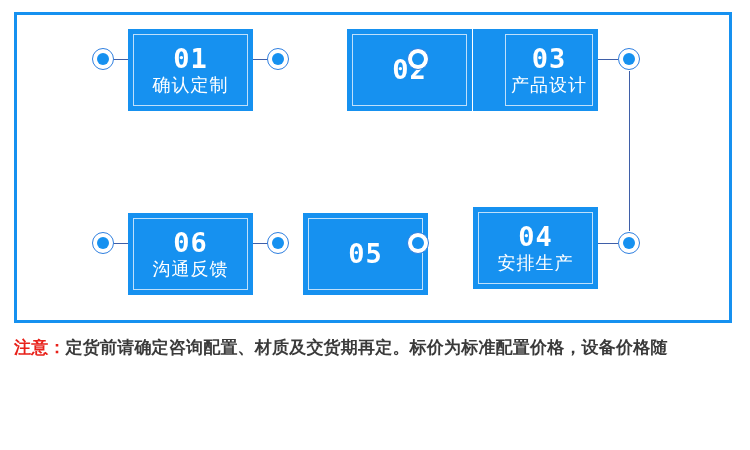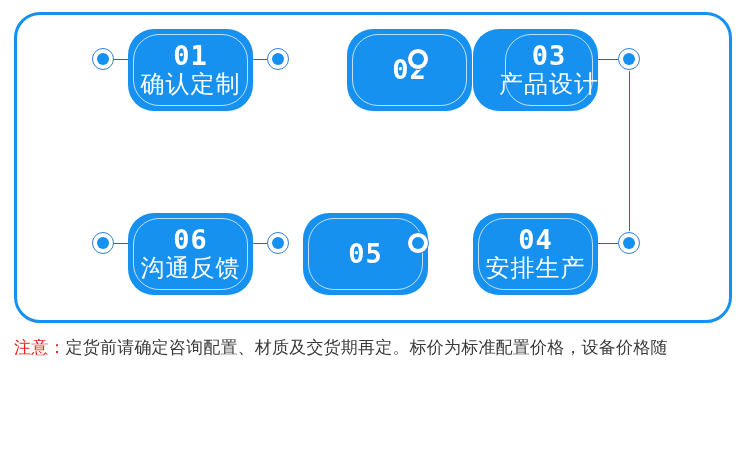--- a/index.html
+++ b/index.html
@@ -1,15 +1,15 @@
 <!DOCTYPE html>
 <html><head>
 <meta charset="utf-8">
 <style>
-  * { margin:0; padding:0; box-sizing:border-box;border-radius:26px; }
+  * { margin:0; padding:0; box-sizing:border-box; }
   html,body { width:750px; height:450px; }
   body {
     background:#ffffff;
     font-family:"Liberation Sans","DejaVu Sans",sans-serif;
     position:relative;
     overflow:hidden;
   }
 
   
   #flow-frame{
@@ -72,35 +72,35 @@
   .step-num{
     font-family:"DejaVu Sans Mono","Liberation Mono",monospace;
     font-size:27px;
     font-weight:bold;
     color:#ffffff;
     letter-spacing:1px;
     line-height:1.05;
   }
   .step-label{
     font-family:"DejaVu Sans","Liberation Sans",sans-serif;
-    font-size:24px;
+    font-size:18px;
     color:#ffffff;
     letter-spacing:1px;
     line-height:1.1;
     white-space:nowrap;
   }
 
   
   #note{
     position:absolute;
     left:14px; top:333px;
     width:722px;
     font-family:"DejaVu Sans","Liberation Sans",sans-serif;
     font-size:17px;
-    font-weight:normal;
+    font-weight:bold;
     line-height:1.65;
     color:#3a3a3a;
     letter-spacing:0.2px;
   }
   #note .warn{ color:#e8211a; }
   #note p{ white-space:nowrap; }
 </style>
 </head>
 <body>
 
@@ -141,21 +141,21 @@
     </div>
   </div>
 
   <div class="step" style="left:456px; top:14px;padding-left:32px;">
     <div class="step-inner">
       <div class="step-num">03</div>
       <div class="step-label">产品设计</div>
     </div>
   </div>
 
-  <div class="step" style="left:456px; top:198px;">
+  <div class="step" style="left:456px; top:192px;">
     <div class="step-inner">
       <div class="step-num">04</div>
       <div class="step-label">安排生产</div>
     </div>
   </div>
 
   <div class="step" style="left:286px; top:198px;">
     <div class="step-inner">
       <div class="step-num">05</div>
     </div>

